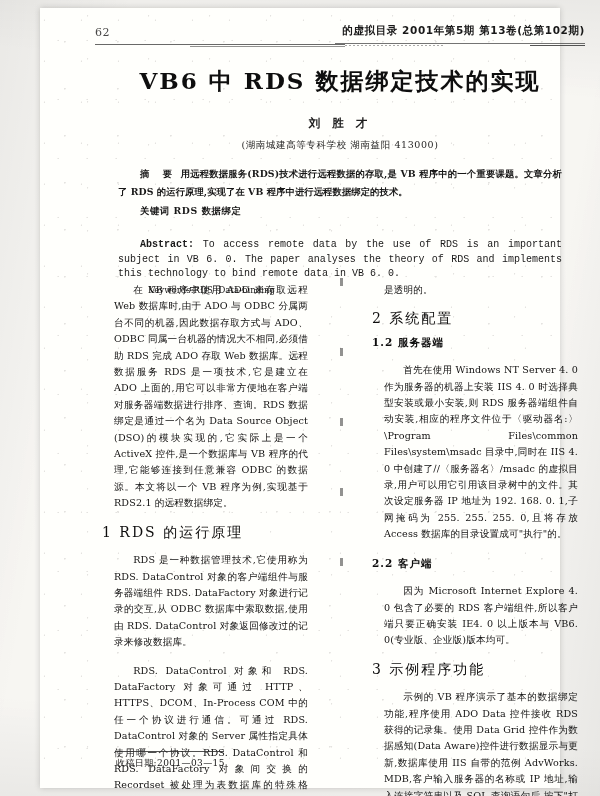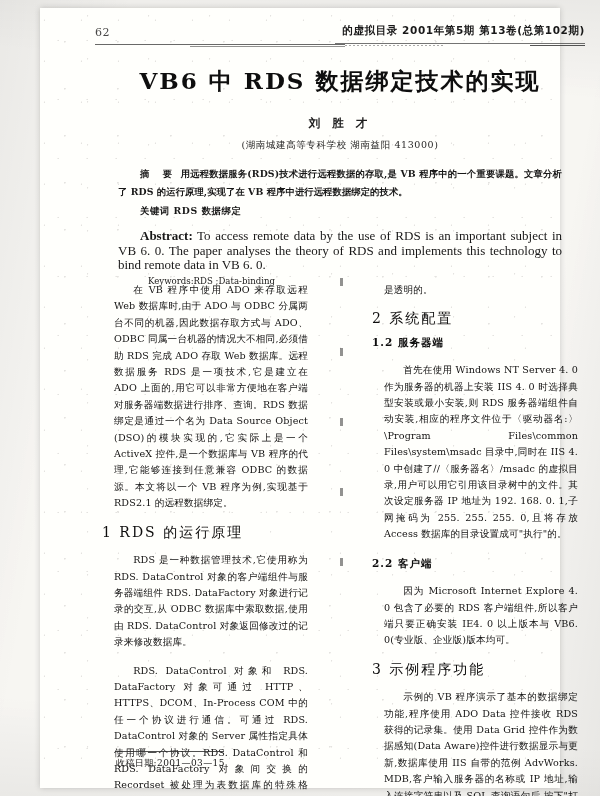--- a/index.html
+++ b/index.html
@@ -162,26 +162,26 @@
   }
   .keywords-cn {
     margin-top: 4px;
     margin-left: 22px;
     font-size: 9.3px;
     font-weight: bold;
     color: #1c1c1c;
     letter-spacing: 0.6px;
   }
   .abs-en {
-    margin-top: 11px;
-    font-size: 13px;
+    margin-top: 20px;
+    font-size: 10px;
     line-height: 14.5px;
     color: #1c1c1c;
     text-align: justify;
-    font-family: Liberation Serif, serif;
+    font-family: Liberation Mono, monospace;
   }
   .abs-en .lead {
     font-weight: bold;
     margin-left: 22px;
   }
   .keywords-en {
     margin-top: 3px;
     margin-left: 30px;
     font-size: 8.6px;
     color: #1c1c1c;

